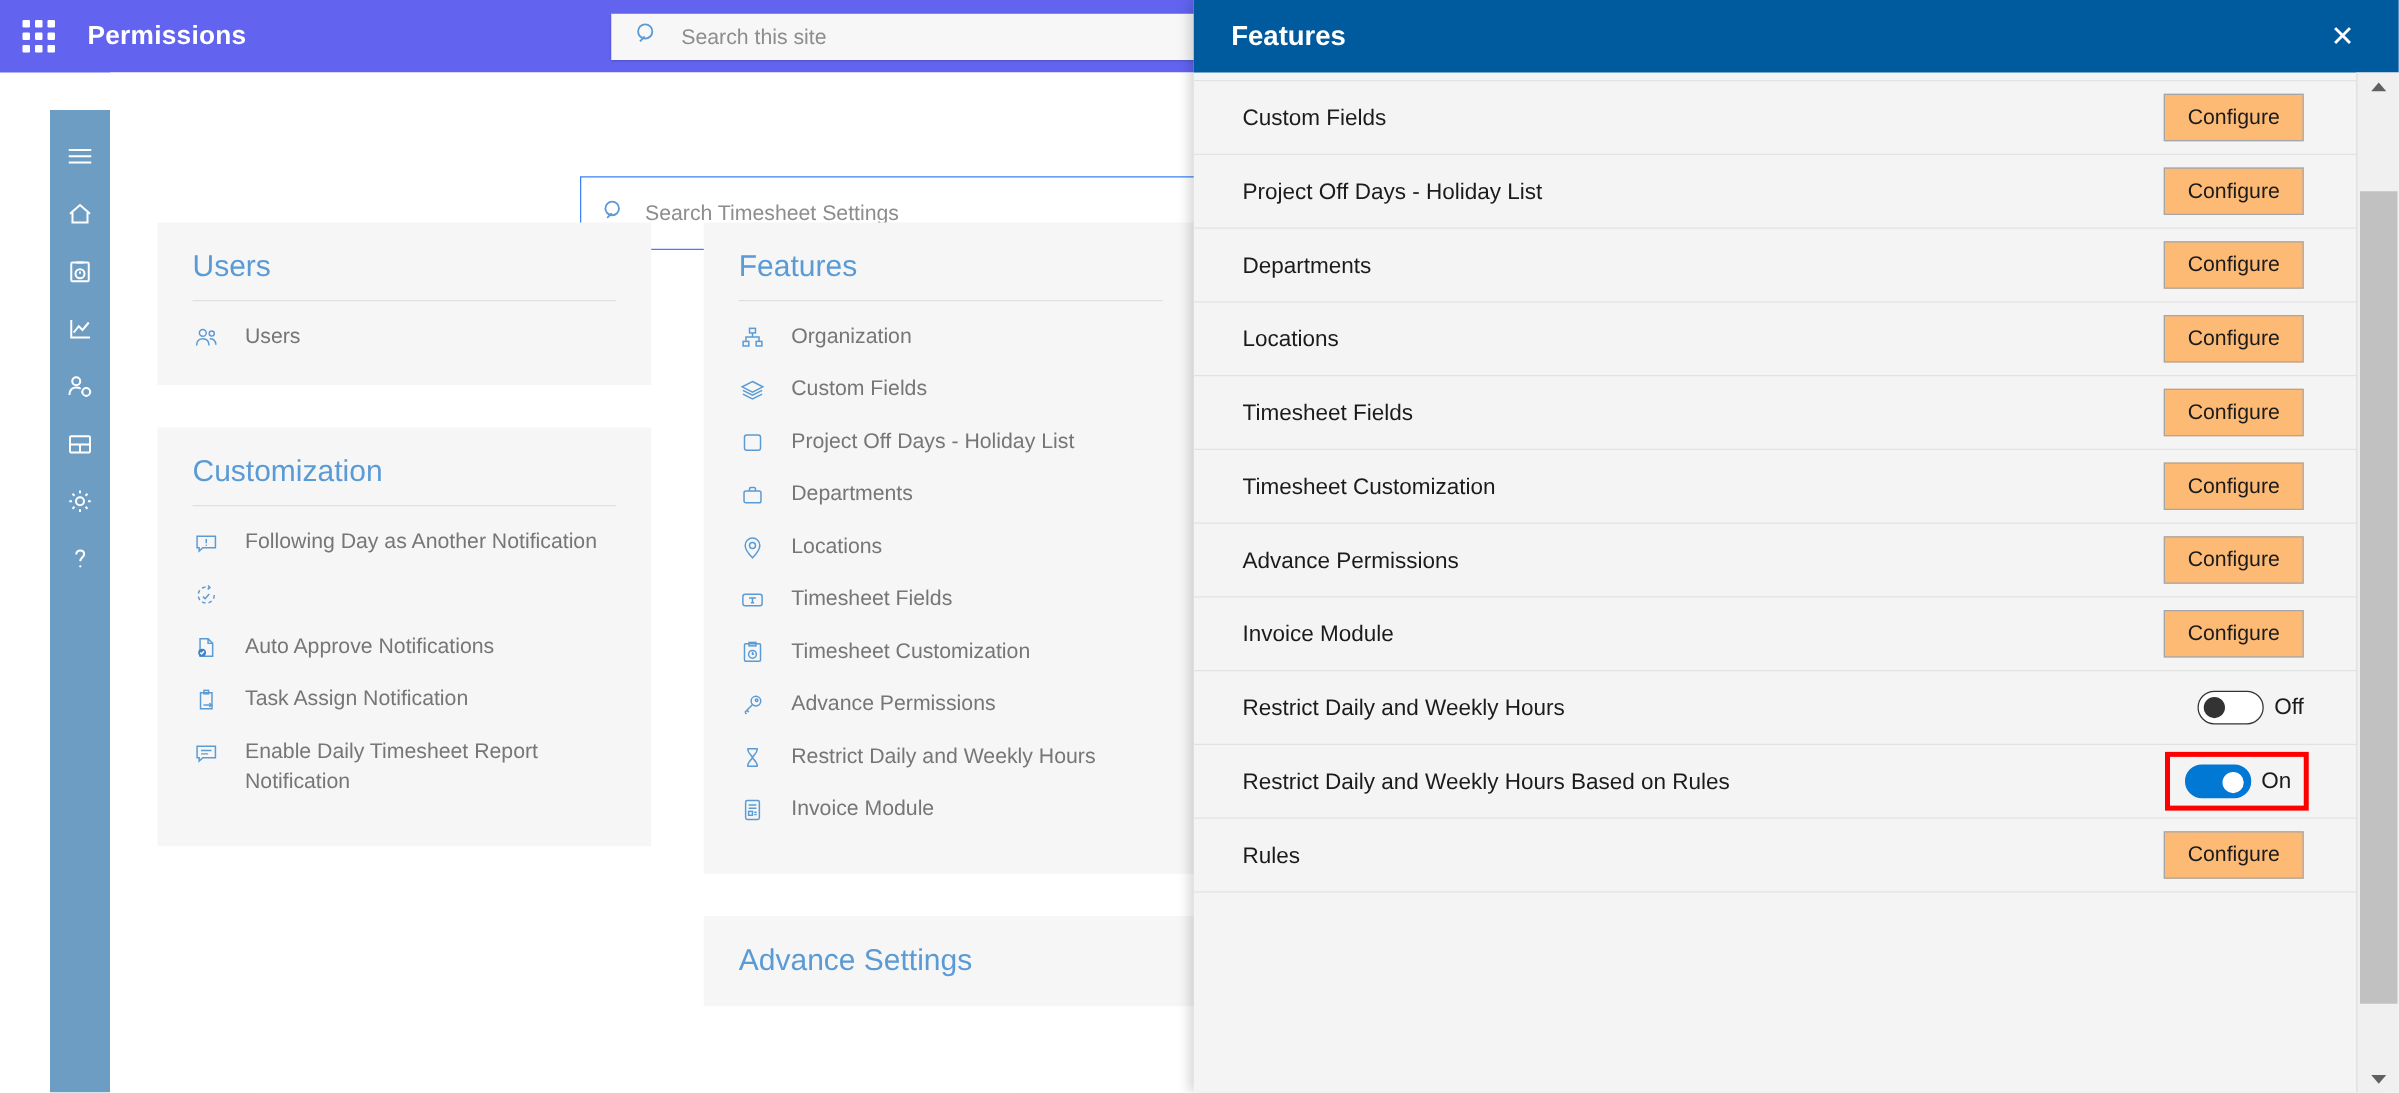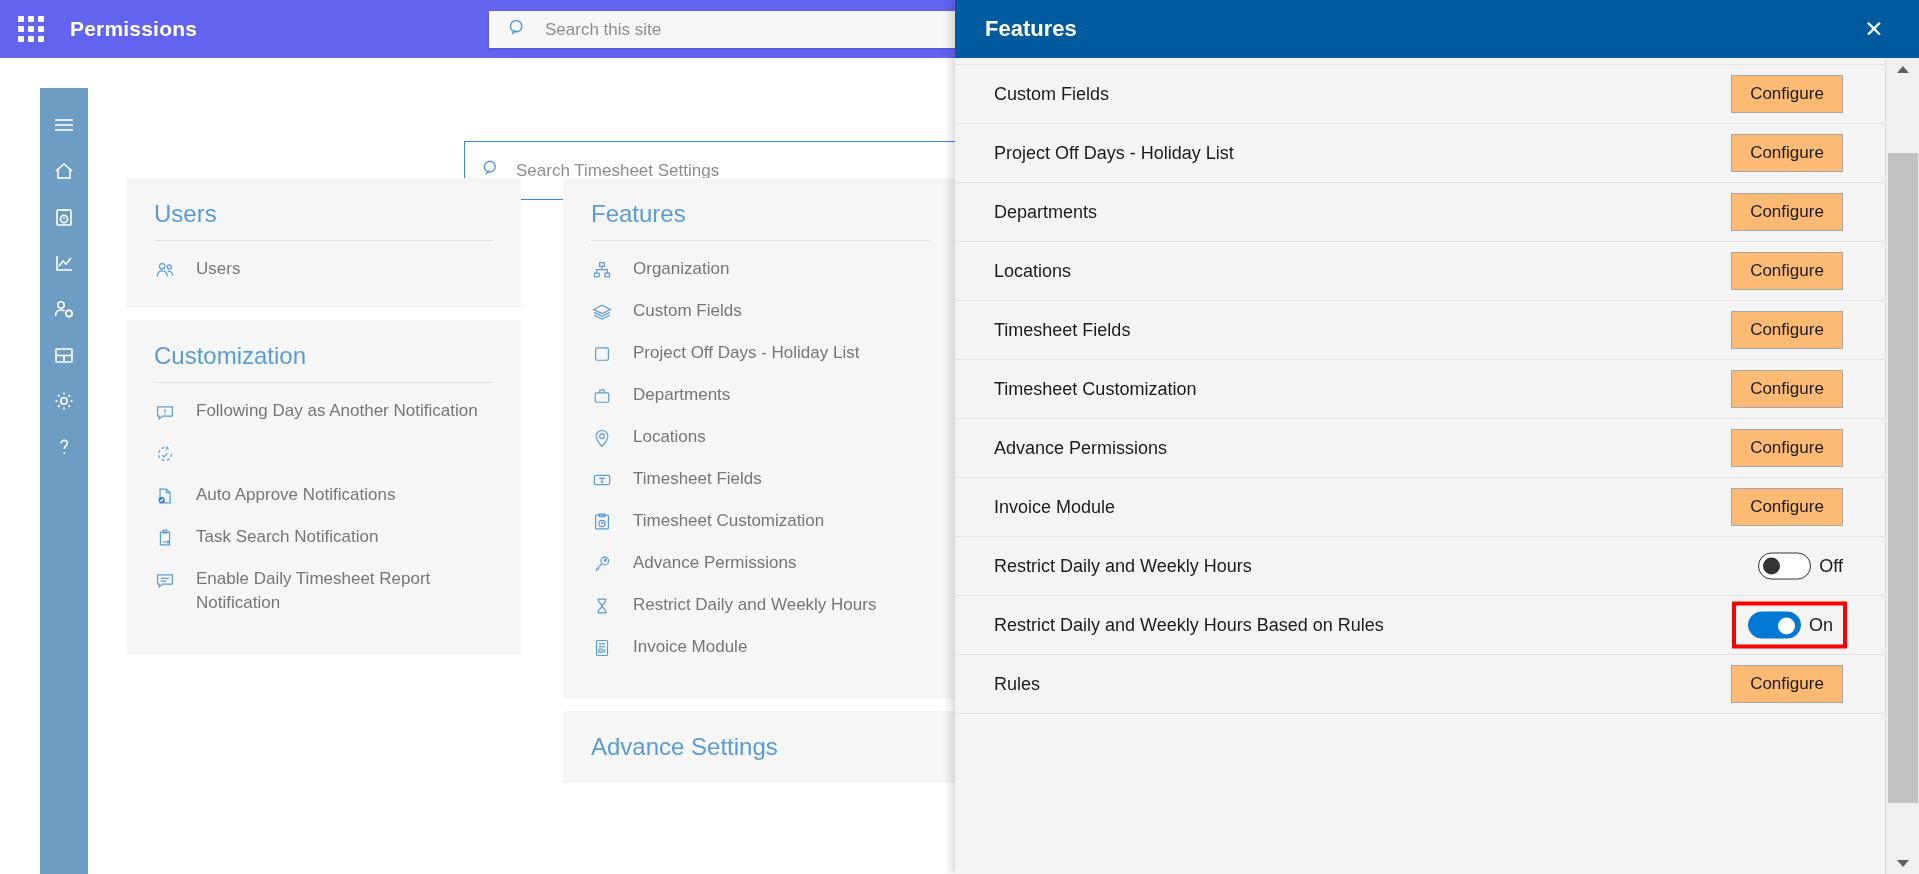--- a/index.html
+++ b/index.html
@@ -52,21 +52,21 @@
   .card { width:395px; background:#f6f6f6; padding:22px 28px 22px 28px; }
   .card h2 { color:#5b9bd5; font-weight:normal; font-size:24px; padding-bottom:12px; }
   .card .rule { height:1px; background:#e0e0e0; margin-bottom:16px; }
   .item { display:flex; align-items:flex-start; gap:20px; margin-bottom:18px; cursor:pointer; }
   .item .ic { flex:0 0 22px; height:22px; margin-top:2px; }
   .item .ic svg { stroke:#5b9bd5; fill:none; stroke-width:1.3; }
   .item .lb { color:#767676; font-size:17px; line-height:24px; max-width:300px; }
   .card.users { height:130px; }
   .card.notif { margin-top:0; }
 
-  .col2 { display:flex; flex-direction:column; gap:12px; }
+  .col2 { display:flex; flex-direction:column; gap:34px; }
 
   
   .panel {
     position:absolute; left:955px; top:0; width:964px; height:874px;
     background:#f4f4f4; box-shadow:-3px 0 10px rgba(0,0,0,.18);
   }
   .panel-head { height:58px; background:#005A9E; display:flex; align-items:center;
                 justify-content:space-between; padding:0 28px 0 30px; }
   .panel-head .t { color:#fff; font-size:22px; font-weight:bold; }
   .panel-head .x { color:#fff; font-size:23px; cursor:pointer; line-height:1;
@@ -264,21 +264,21 @@
 
           <div class="item">
             <span class="ic">
               <svg width="22" height="22" viewBox="0 0 24 24">
                   <path d="M7 5.6 h10 v14 H7 Z"></path>
                   <rect x="10" y="3.6" width="4" height="3"></rect>
                   <path d="M9.6 16.4 h6.6"></path>
                   <path d="M14.6 14.8 L16.6 16.4 L14.6 18"></path>
                 </svg>
             </span>
-            <span class="lb">Task Search Notification</span>
+            <span class="lb">Task Assign Notification</span>
           </div>
 
           <div class="item">
             <span class="ic">
               <svg width="22" height="22" viewBox="0 0 24 24">
                   <path d="M4 6.5 h16 v10 h-11 l-3.2 3 v-3 H4 Z"></path>
                   <line x1="7.4" y1="10.2" x2="16.6" y2="10.2"></line>
                   <line x1="7.4" y1="13.2" x2="13.6" y2="13.2"></line>
                 </svg>
             </span>

